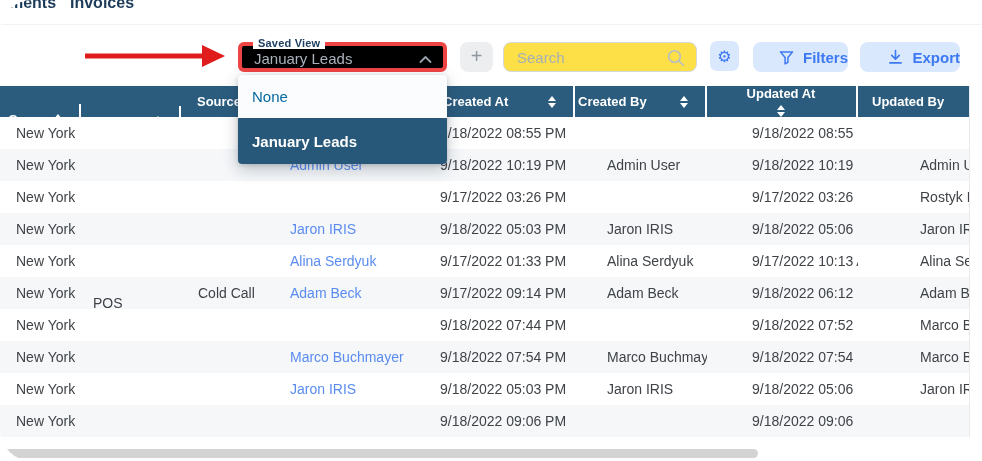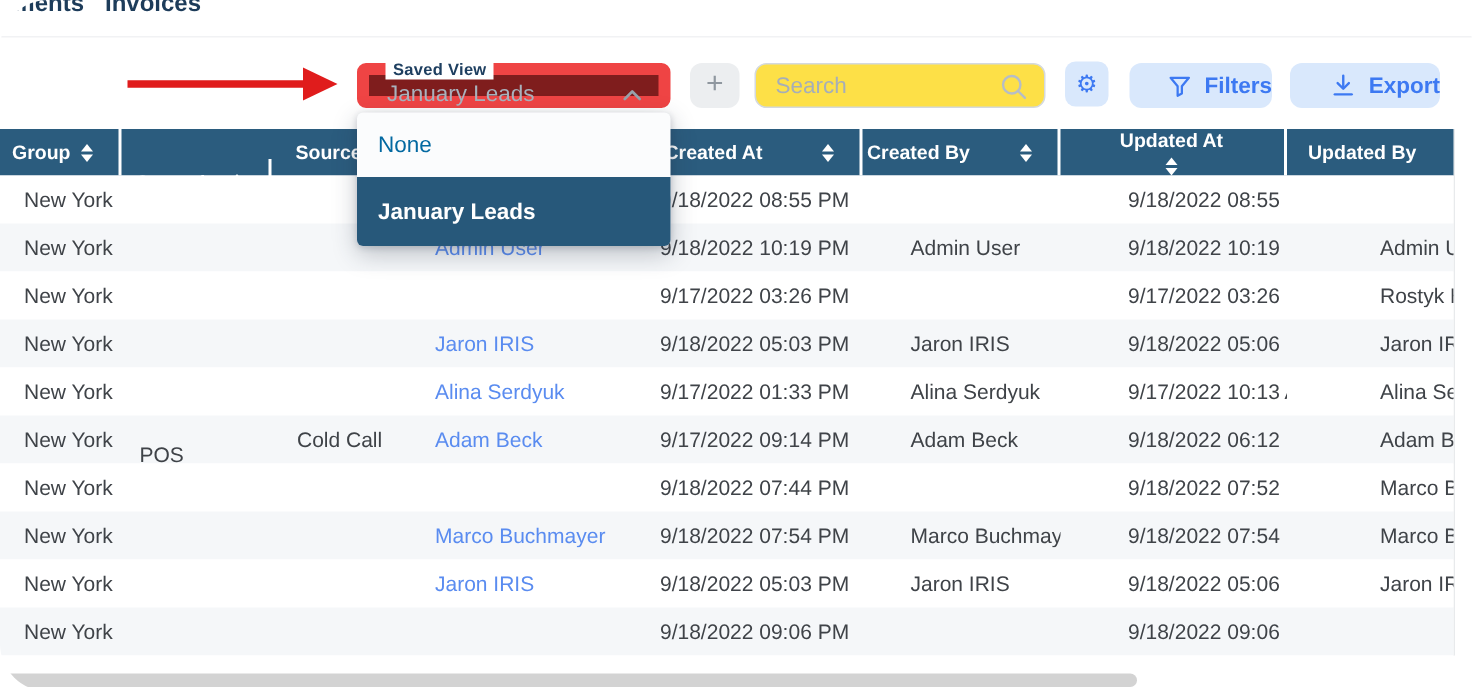--- a/index.html
+++ b/index.html
@@ -11,21 +11,21 @@
   
   .topnav{position:absolute;left:0;top:0;width:100%;height:24px;overflow:hidden;border-bottom:1px solid #f1f2f4;}
   .topnav .nav-item{position:absolute;top:-6px;font-size:16px;font-weight:700;color:#1d3c5a;cursor:pointer;}
   .nav-payments{left:0;}
   .nav-invoices{left:70px;}
   
   .toolbar{position:absolute;left:0;top:24px;width:100%;height:62px;z-index:10;}
   .annot-arrow{position:absolute;left:83px;top:17px;z-index:60;}
   .sv-select{
     position:absolute;left:238px;top:18px;width:209px;height:30px;box-sizing:border-box;
-    border:8px solid #ef4444;border-radius:6px;background:#7f1d1d;cursor:pointer;
+    border:4px solid #ef4444;border-radius:6px;background:#000000;cursor:pointer;
   }
   .sv-label{
     position:absolute;top:-9px;left:11px;background:#fff;padding:0 5px;
     font-size:11px;font-weight:700;color:#1e3f60;letter-spacing:.2px;
   }
   .sv-value{position:absolute;left:12px;top:4px;font-size:15px;color:#a9b2bd;}
   .sv-chevron{position:absolute;right:11px;top:9px;}
   .plus-btn{
     position:absolute;left:460px;top:18px;width:33px;height:30px;border-radius:8px;background:#eceef0;
     color:#8f979f;font-size:20px;line-height:28px;text-align:center;cursor:pointer;
@@ -67,21 +67,21 @@
   .row:nth-child(even){background:#f5f7f9;}
   .cell{
     box-sizing:border-box;flex:none;white-space:nowrap;overflow:hidden;
     font-size:14px;color:#3f4348;
   }
   .cell-link{color:var(--link-blue,#5a8cf0);cursor:pointer;}
   
   .c0{width:81px;}  .c1{width:100px;margin-top:20px;} .c2{width:100px;} .c3{width:150px;}
   .c4{width:144px;} .c5{width:132px;} .c6{width:151px;} .c7{width:152px;}
   
-  .h0{padding-left:8px;}  .h1{padding-left:9px;}  .h2{padding-left:16px;} .h3{padding-left:0;}
+  .h0{padding-left:8px;margin-top:18px;}  .h1{padding-left:9px;}  .h2{padding-left:16px;} .h3{padding-left:0;}
   .h4{padding-left:12px;} .h5{padding-left:3px;} .h6{padding-left:15px;flex-direction:column;} .h7{padding-left:14px;}
   
   .d0{padding-left:16px;}  .d1{padding-left:12px;} .d2{padding-left:17px;} .d3{padding-left:9px;}
   .d4{padding-left:9px;}  .d5{padding-left:32px;} .d6{padding-left:45px;} .d7{padding-left:62px;}
   
   .dropdown-panel{
     position:absolute;left:238px;top:75px;width:209px;z-index:50;background:#fbfcfd;border-radius:4px;
     box-shadow:0 5px 16px rgba(40,50,70,.28), 0 1px 4px rgba(40,50,70,.18);
   }
   .dd-option{height:43px;display:flex;align-items:center;padding-left:14px;font-size:15px;color:#0369a1;cursor:pointer;}

